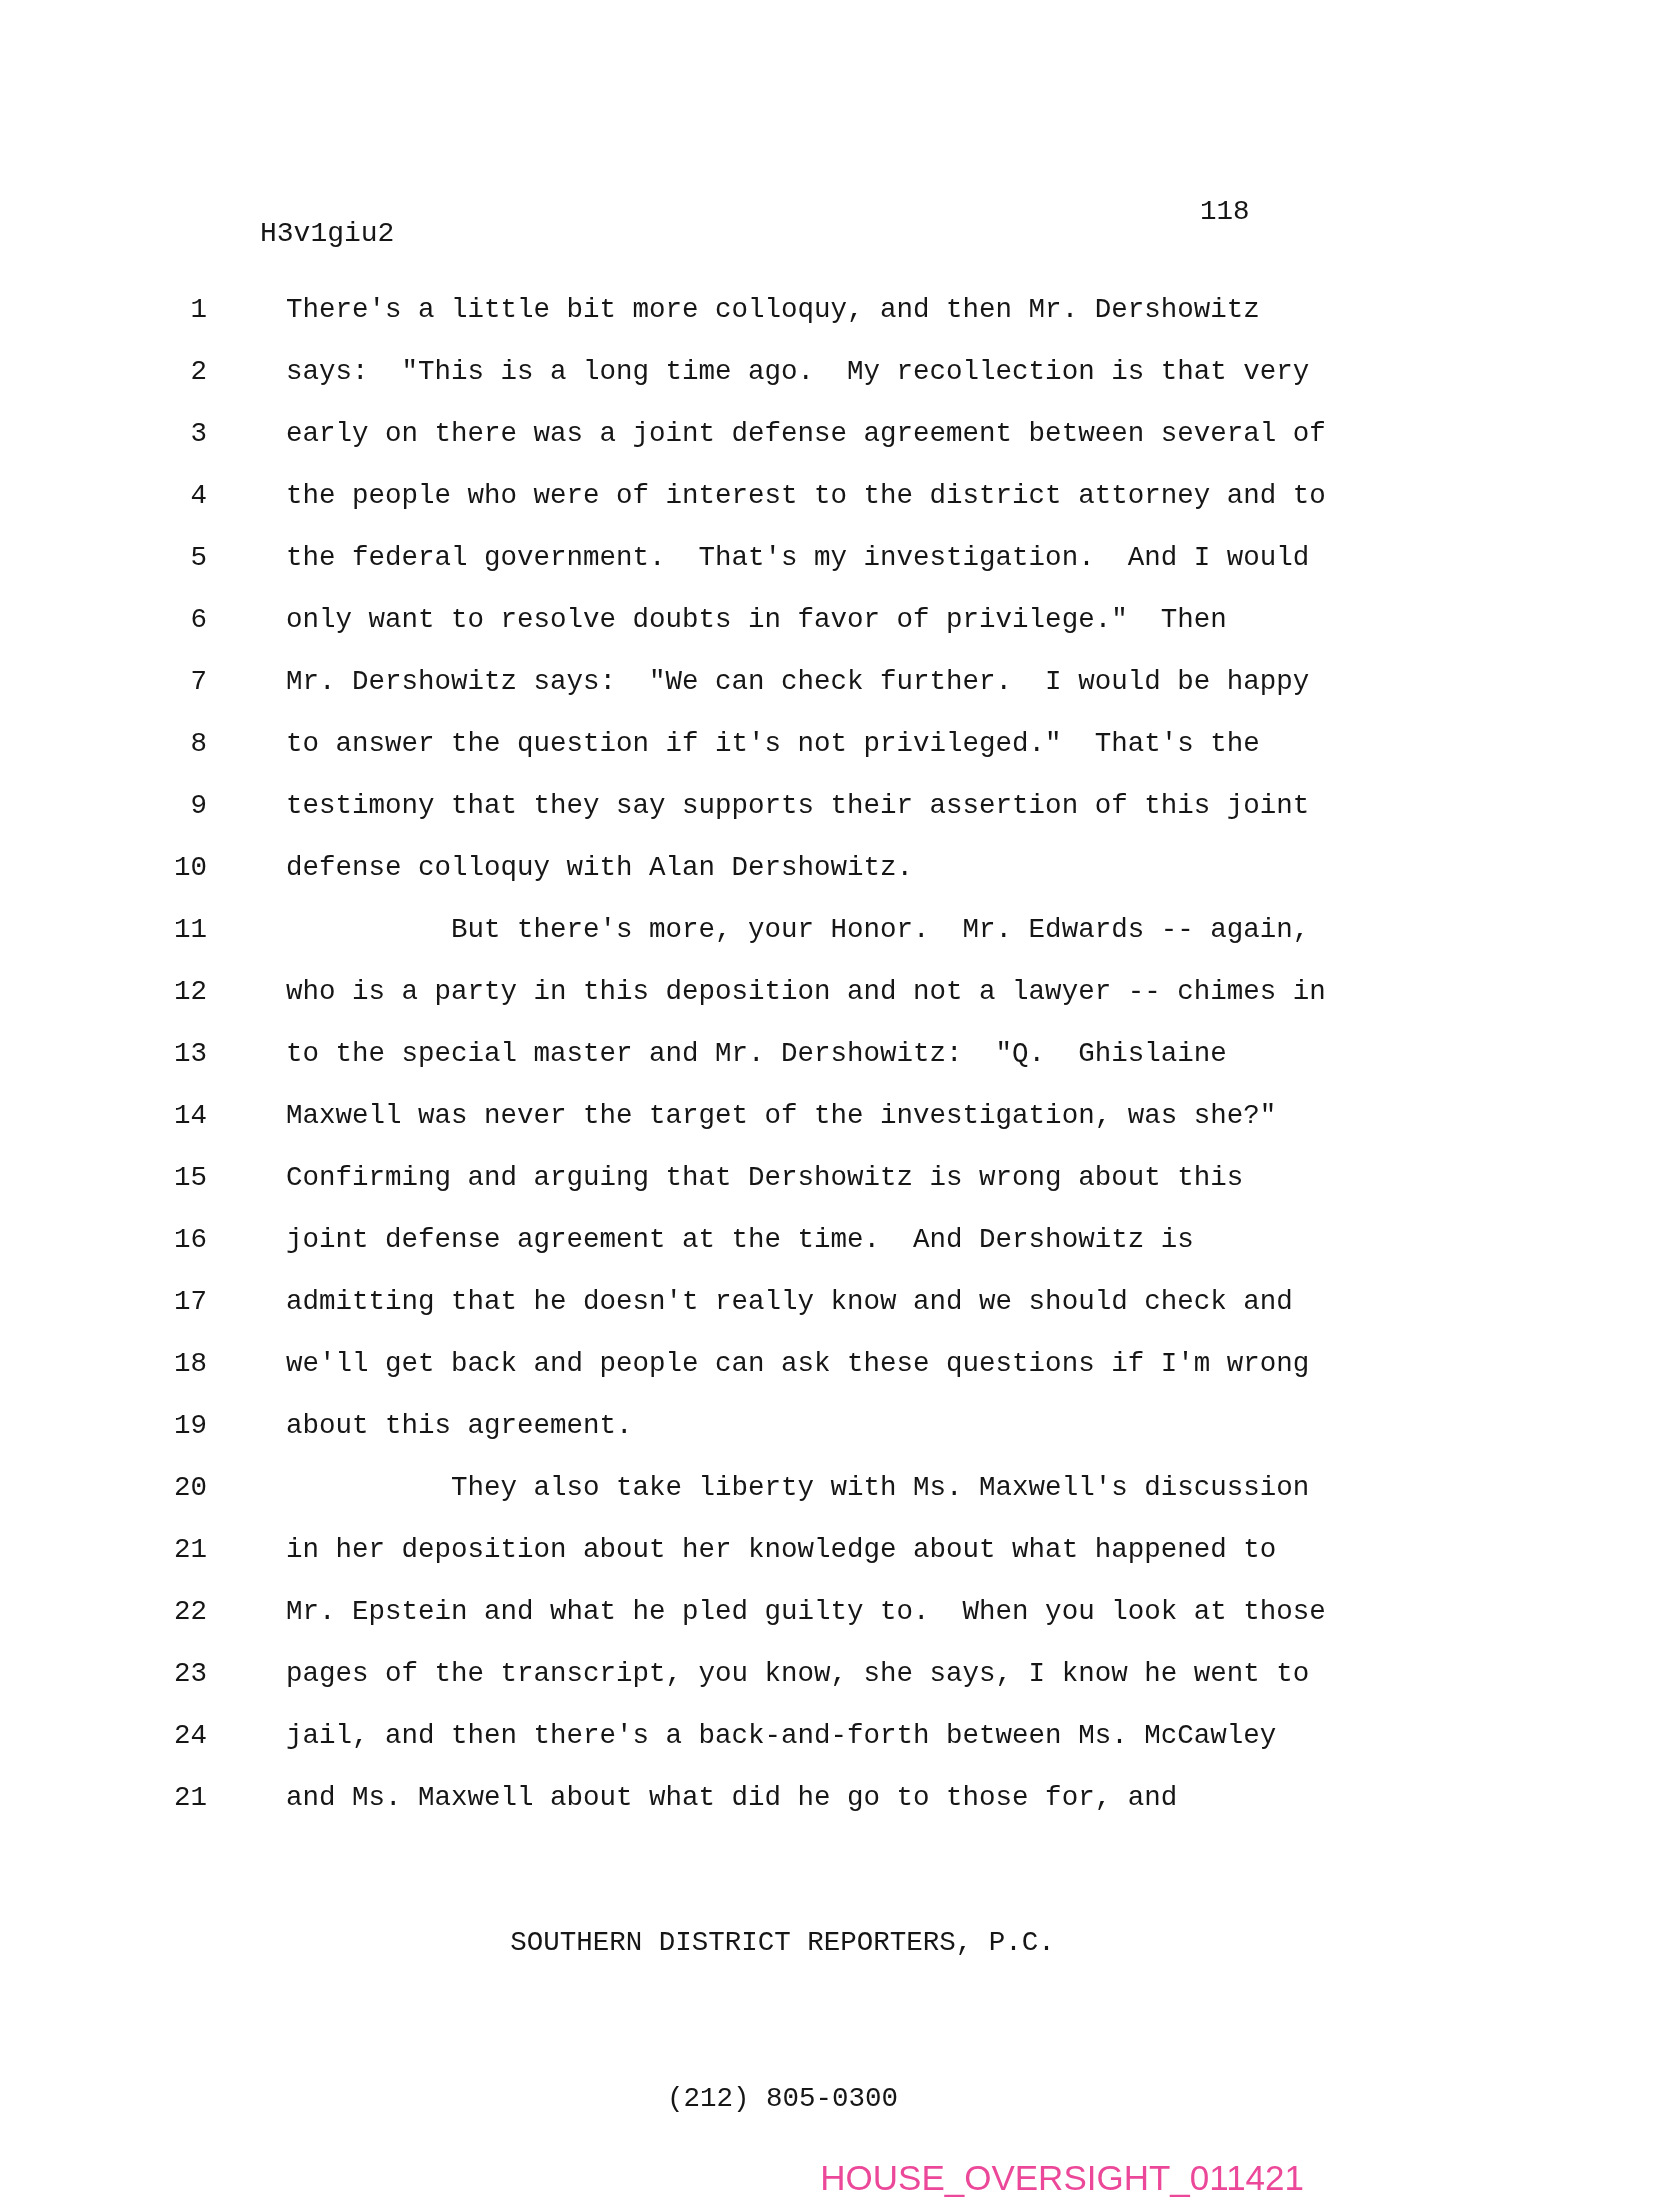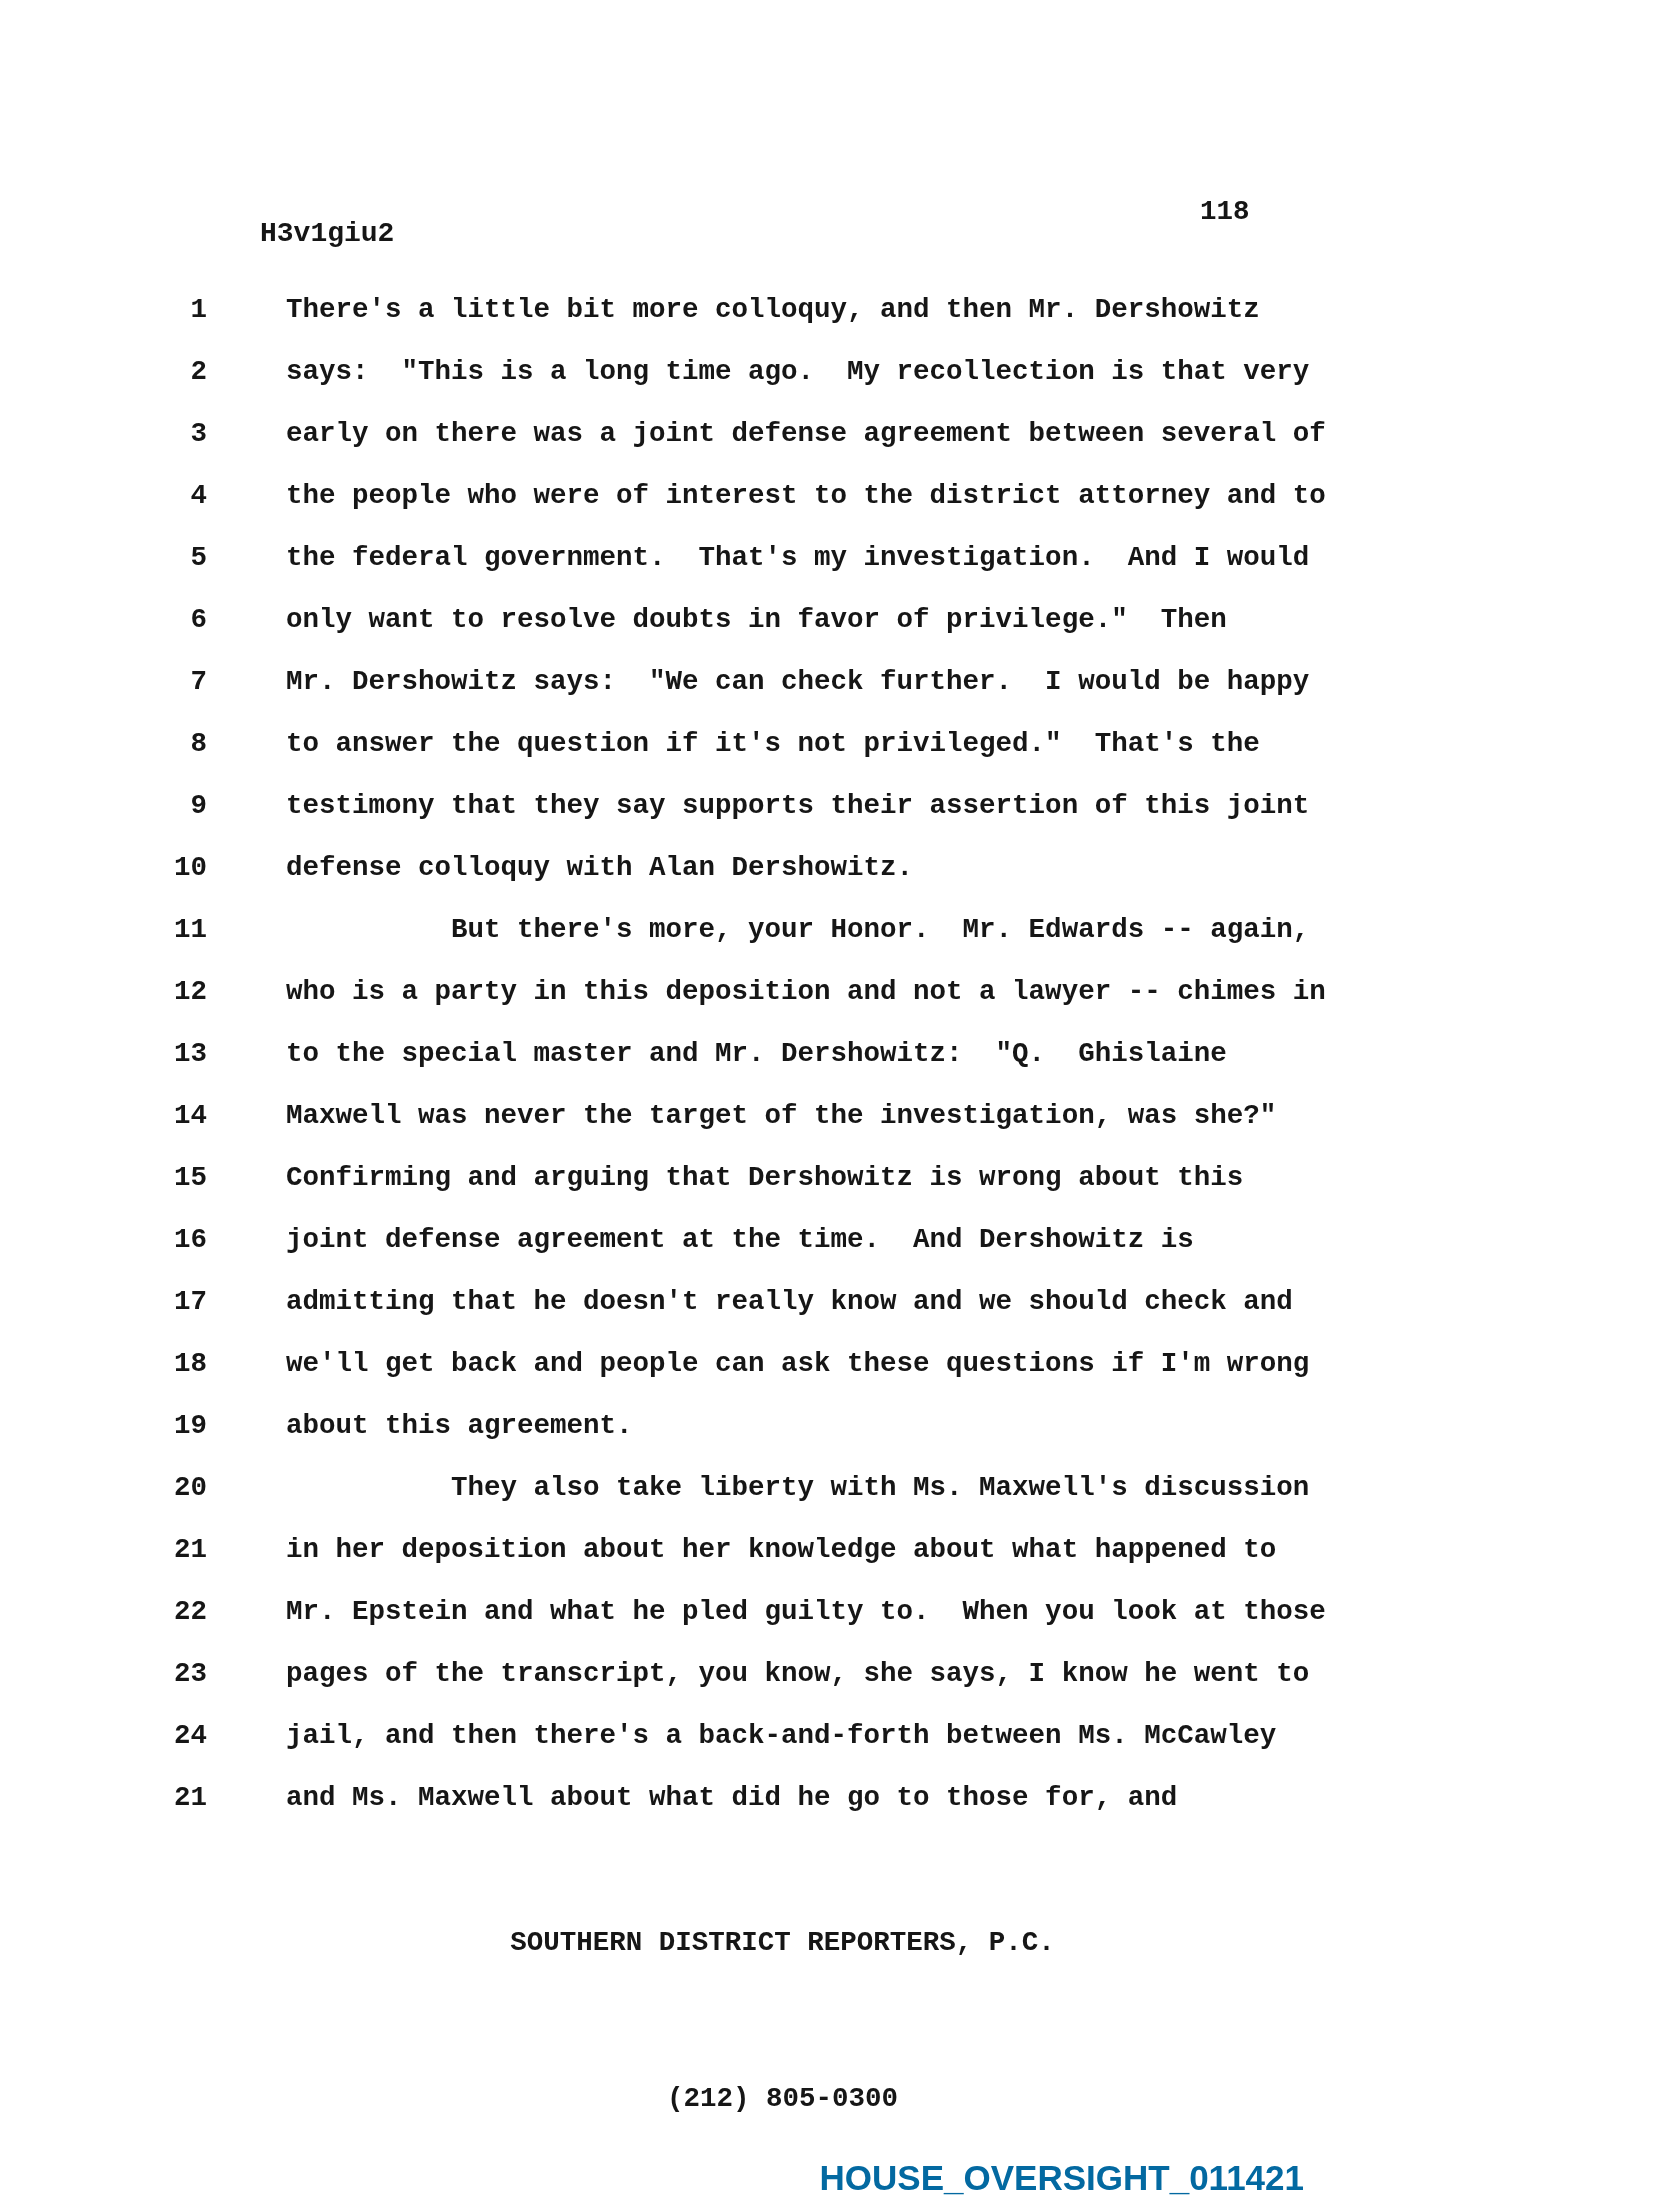--- a/index.html
+++ b/index.html
@@ -8,21 +8,20 @@
     background: #ffffff;
   }
   .page {
     position: relative;
     width: 1325px;
     height: 2205px;
     background: #ffffff;
     overflow: hidden;
     font-family: "Liberation Mono", "DejaVu Sans Mono", monospace;
     color: #161616;
-    font-weight: bold;
   }
   .page-number {
     position: absolute;
     left: 1200px;
     top: 198px;
     font-size: 27.5px;
     line-height: 27.5px;
     white-space: pre;
   }
   .session-id {
@@ -68,21 +67,21 @@
     line-height: 52px;
     white-space: pre;
   }
   .watermark {
     position: absolute;
     top: 2160px;
     right: 21px;
     font-family: "Liberation Sans", "DejaVu Sans", sans-serif;
     font-size: 35px;
     line-height: 35px;
-    color: #0369a1;
+    color: #ec4899;
     white-space: pre;
   }
 </style>
 </head>
 <body>
 
 <div class="page">
 
   <div class="page-number">118</div>
 

